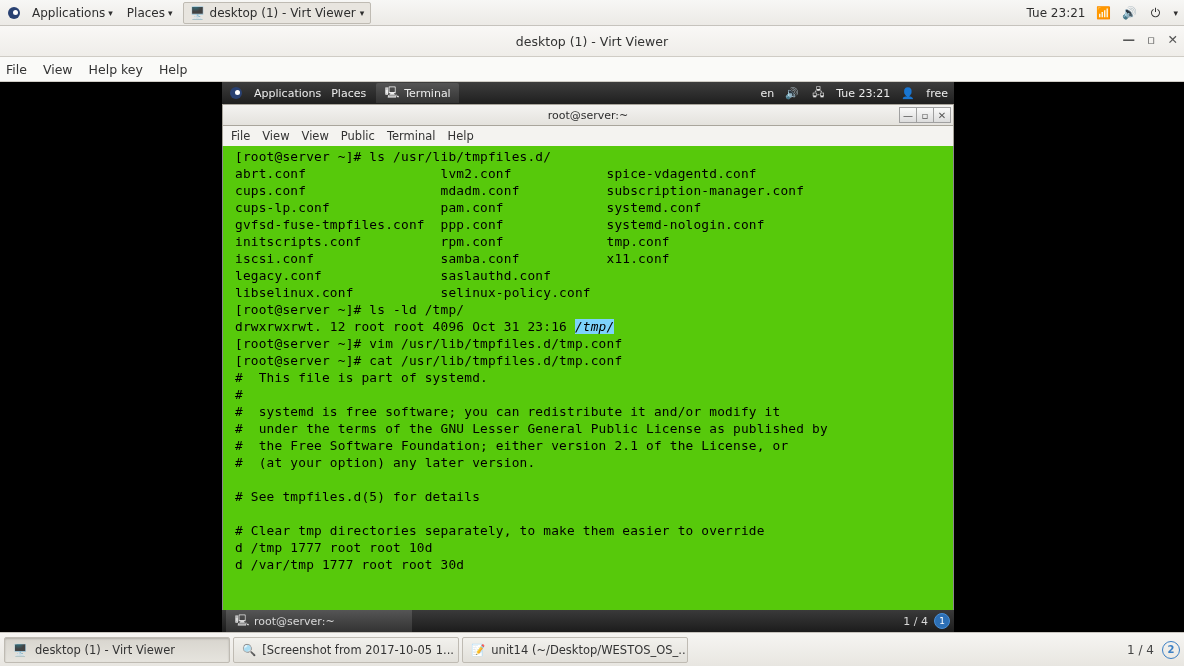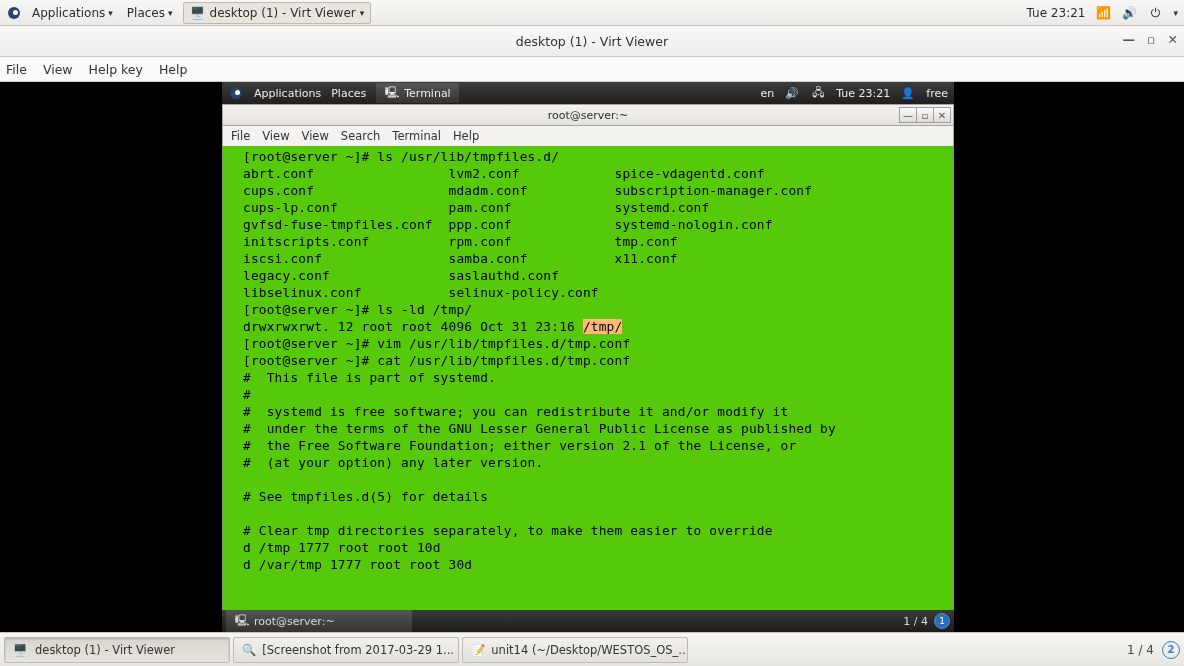--- a/index.html
+++ b/index.html
@@ -31,22 +31,22 @@
 .inner-panel .ileft { display:flex; align-items:center; gap:10px; }
 .inner-panel .iright { margin-left:auto; display:flex; align-items:center; gap:10px;justify-content:space-between; }
 .inner-task-active { background:linear-gradient(#555,#333); padding:2px 8px; border-radius:2px 2px 0 0; display:flex; align-items:center; gap:4px; }
 
 
 .termwin { position:absolute; left:0; top:22px; width:732px; }
 .termwin-title { height:22px; background:linear-gradient(#f4f3f1,#e4e2dd); border:1px solid #a9a59c; display:flex; align-items:center; justify-content:center; color:#2e2e2e; font-size:11px; position:relative; }
 .term-winctrls { position:absolute; right:2px; top:2px; display:flex; }
 .term-winctrls span { width:18px; height:16px; border:1px solid #a0a0a0; background:linear-gradient(#fafafa,#dcdcdc); margin-left:-1px; display:flex; align-items:center; justify-content:center; font-size:10px; color:#555; }
 .term-menu { height:20px; background:#f4f3f0; border-left:1px solid #a9a59c; border-right:1px solid #a9a59c; display:flex; align-items:center; gap:12px; padding:0 8px; font-size:11.5px; color:#333; }
-.term-body { background:#57c90b; color:#000; font-family:"DejaVu Sans Mono","Courier New",monospace; font-size:12.8px; line-height:17px; padding:2px 4px 40px 20px; border-left:1px solid #8a8a8a; border-right:1px solid #8a8a8a; border-bottom:1px solid #8a8a8a; white-space:pre; letter-spacing:0.2px; }
-.hl { background:#fdba74; }
+.term-body { background:#57c90b; color:#000; font-family:"DejaVu Sans Mono","Courier New",monospace; font-size:12.8px; line-height:17px; padding:2px 4px 40px 12px; border-left:1px solid #8a8a8a; border-right:1px solid #8a8a8a; border-bottom:1px solid #8a8a8a; white-space:pre; letter-spacing:0.2px; }
+.hl { background:#7dd3fc;font-style:italic; }
 
 
 .inner-bottombar { position:absolute; bottom:0; left:0; right:0; height:22px; background:linear-gradient(#3a3a3a,#1c1c1c); display:flex; align-items:center; color:#d8d8d8; font-size:11px; padding:0 4px; }
 .inner-taskitem { background:linear-gradient(#555,#333); padding:3px 8px; display:flex; align-items:center; gap:4px; width:186px; }
 .ws-ind { margin-left:auto; display:flex; align-items:center; gap:6px; }
 .circle-badge { width:16px; height:16px; border-radius:50%; border:1px solid #4a8fd6; display:inline-flex; align-items:center; justify-content:center; font-size:9px; color:#fff; background:#2c6fb5; }
 
 
 .host-bottom { height:34px; background:linear-gradient(#f6f5f2,#e8e6e1); border-top:1px solid #c6c3bd; display:flex; align-items:center; padding:0 4px; gap:3px; }
 .host-task { height:26px; display:flex; align-items:center; gap:6px; padding:0 8px; border:1px solid #bfbbb3; background:linear-gradient(#f2f1ed,#e2e0da); border-radius:2px; font-size:11.5px; color:#333; width:226px; overflow:hidden; white-space:nowrap; text-overflow:ellipsis; }
@@ -135,21 +135,21 @@
         <div class="term-winctrls">
           <span>—</span>
           <span>▫</span>
           <span>✕</span>
         </div>
       </div>
       <div class="term-menu">
         <span>File</span>
         <span>View</span>
         <span>View</span>
-        <span>Search</span>
+        <span>Public</span>
         <span>Terminal</span>
         <span>Help</span>
       </div>
       <div class="term-body" id="termbody">[root@server ~]# ls /usr/lib/tmpfiles.d/
 abrt.conf                 lvm2.conf            spice-vdagentd.conf
 cups.conf                 mdadm.conf           subscription-manager.conf
 cups-lp.conf              pam.conf             systemd.conf
 gvfsd-fuse-tmpfiles.conf  ppp.conf             systemd-nologin.conf
 initscripts.conf          rpm.conf             tmp.conf
 iscsi.conf                samba.conf           x11.conf
@@ -187,21 +187,21 @@
   </div>
 </div>
 
 <div class="host-bottom">
   <div class="host-task active">
     <span class="iconbox">🖥️</span>
     <span>desktop (1) - Virt Viewer</span>
   </div>
   <div class="host-task">
     <span class="iconbox">🔍</span>
-    <span>[Screenshot from 2017-03-29 1...</span>
+    <span>[Screenshot from 2017-10-05 1...</span>
   </div>
   <div class="host-task">
     <span class="iconbox">📝</span>
     <span>unit14 (~/Desktop/WESTOS_OS_...</span>
   </div>
   <div class="host-ws">
     <span>1 / 4</span>
     <span class="circle2">2</span>
   </div>
 </div>

